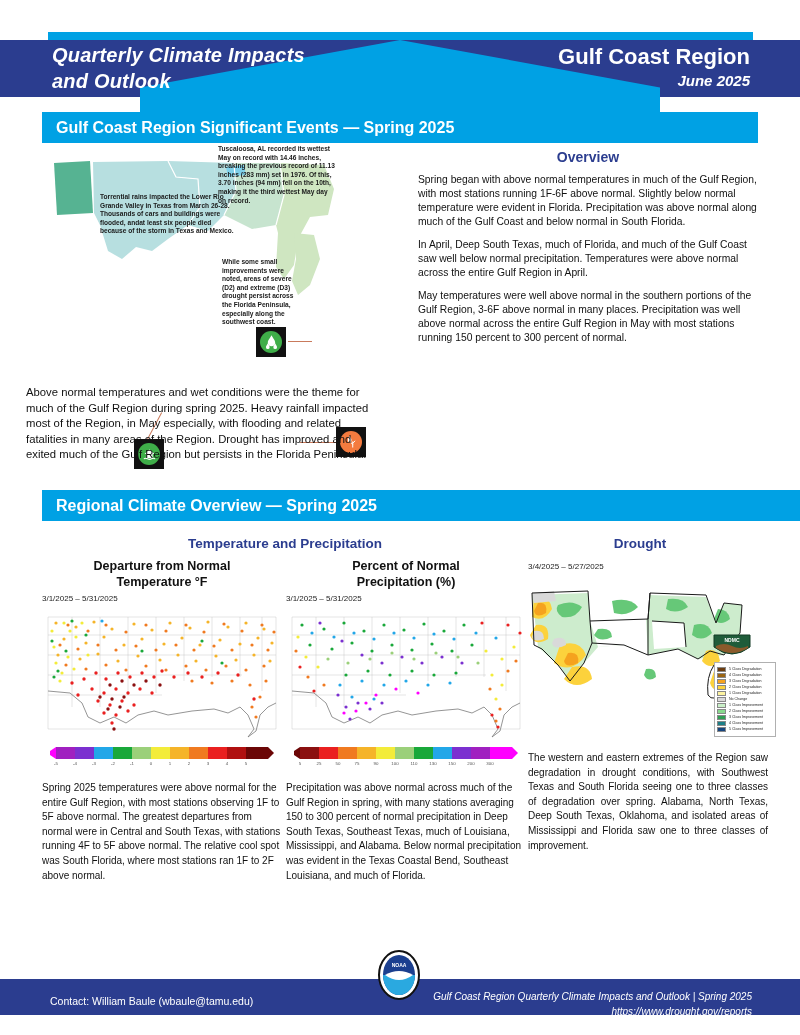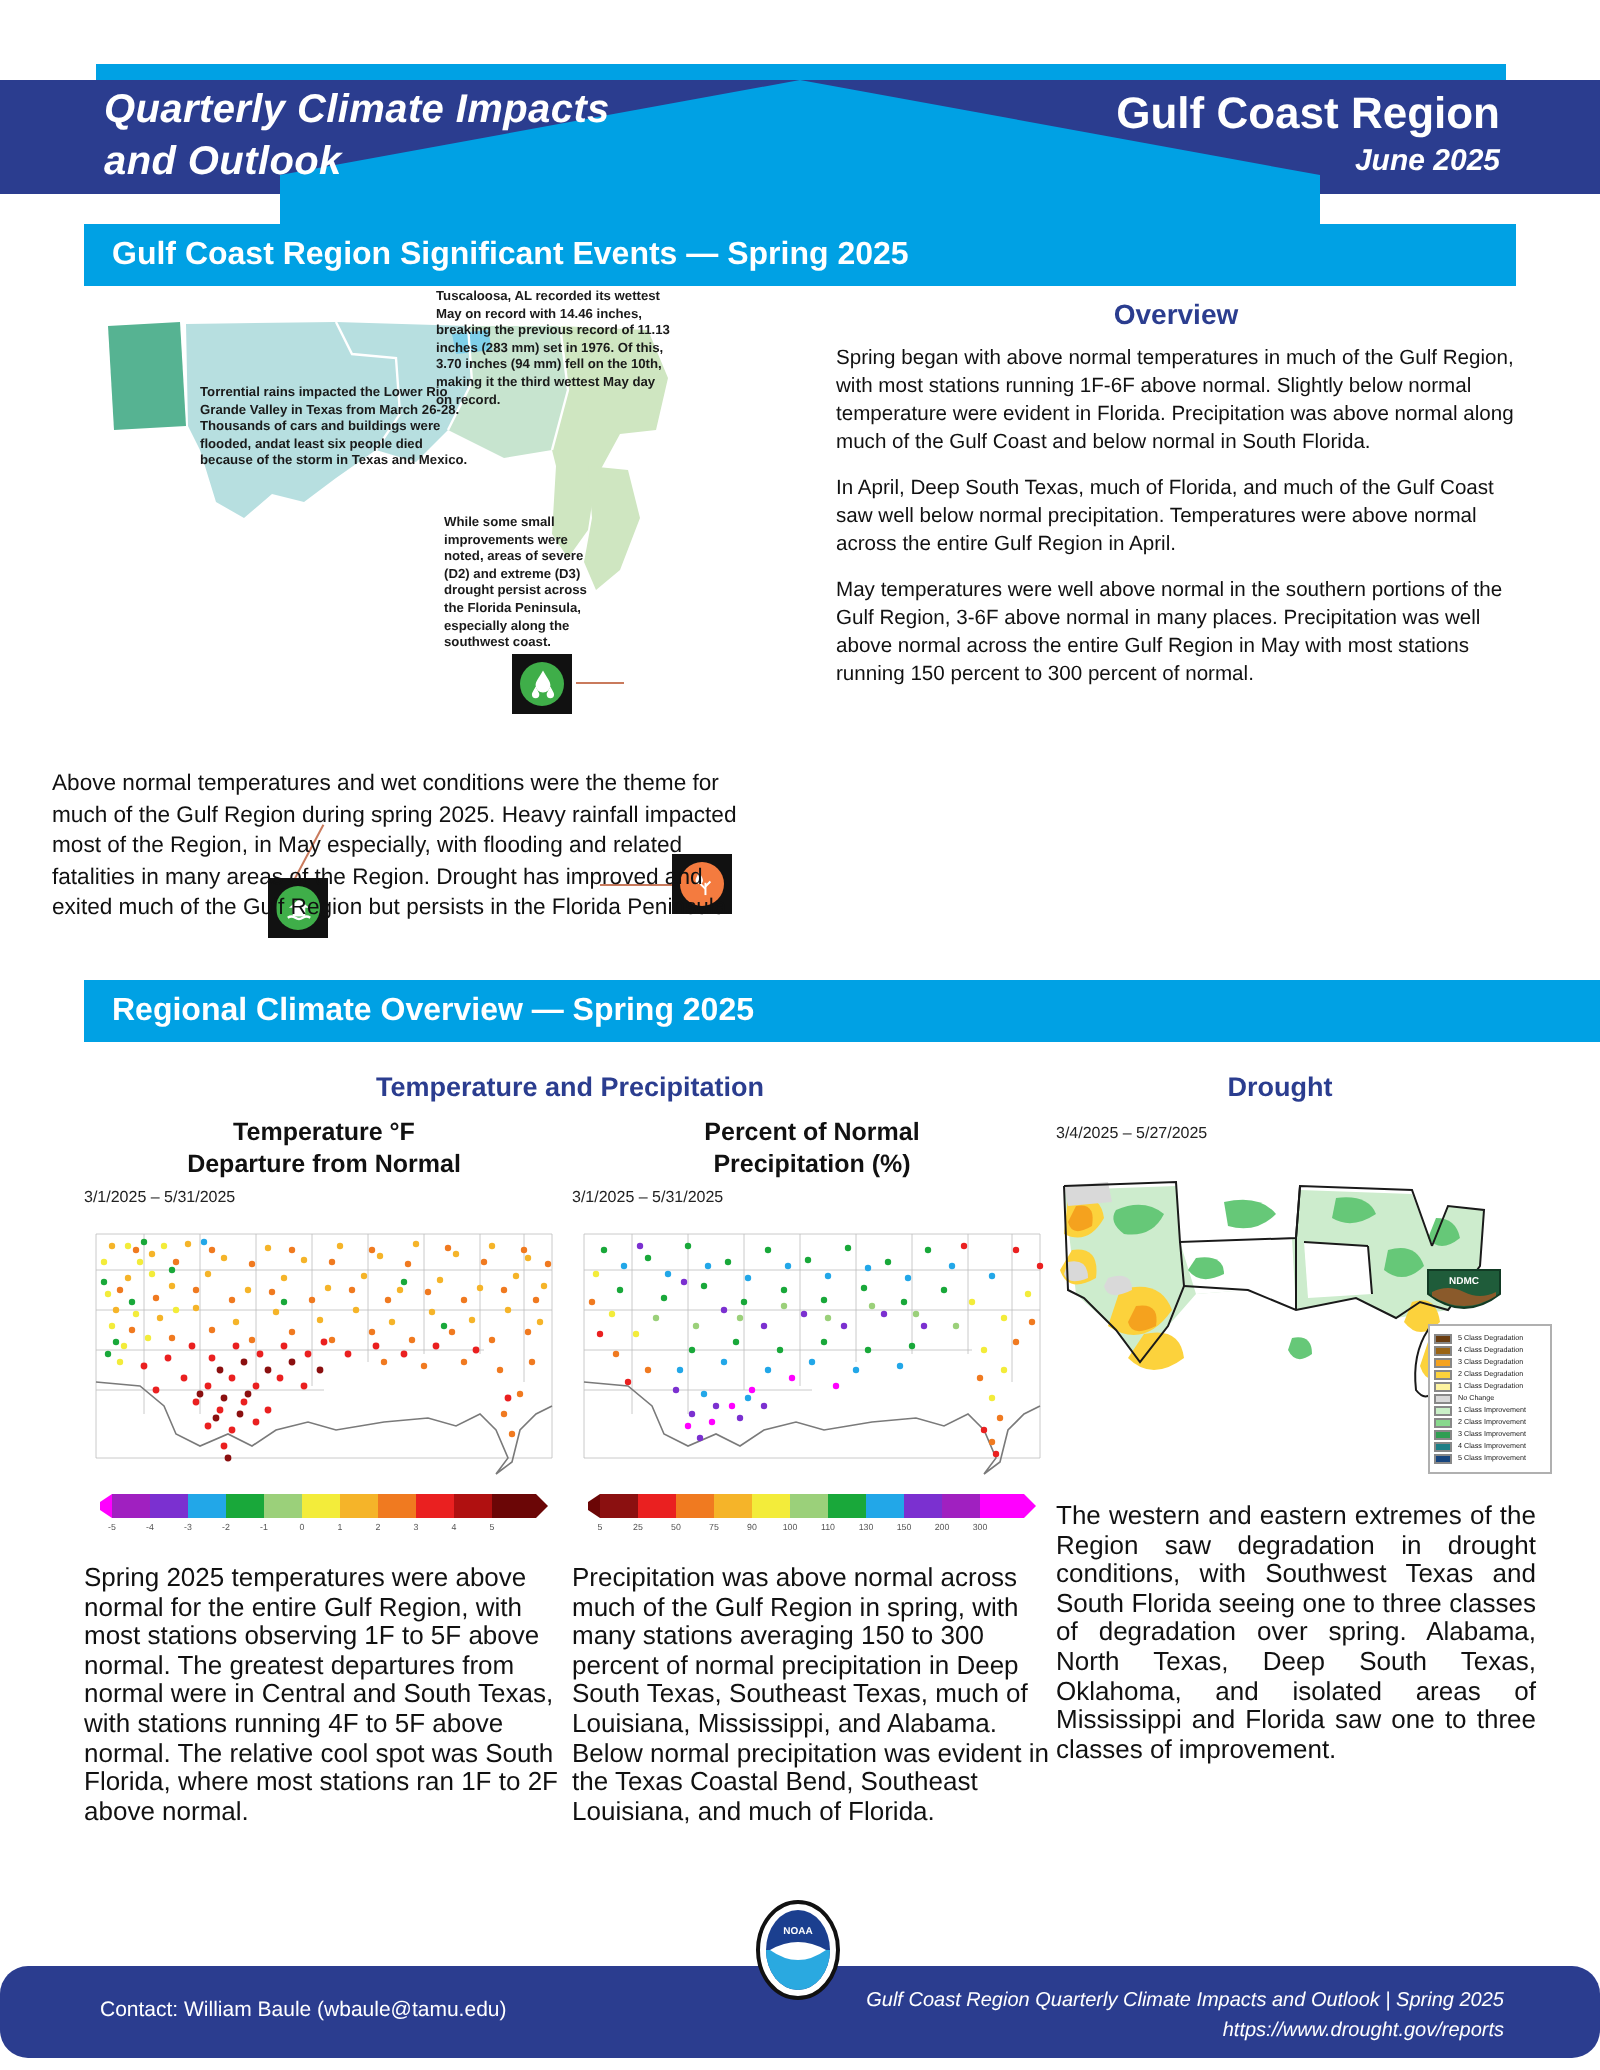--- a/index.html
+++ b/index.html
@@ -126,29 +126,29 @@
     text-align: left; font-size: 8px; color: #222;
     margin-top: 4px;
   }
 
   .map-box { margin-top: 8px; }
   .map-box svg { display: block; }
 
   .colorbar { margin-top: 4px; }
 
   .panel-text {
-    font-size: 13px; line-height: 14.6px; color: #111;
+    font-size: 10px; line-height: 14.6px; color: #111;
     margin-top: 8px;
   }
   .panel-text.just { text-align: justify; }
 
   
   .footer {
-    position: absolute; left: 0; bottom: 6px;
-    width: 800px; height: 46px; background: #2b3d8f; border-radius: 14px;
+    position: absolute; left: 0; bottom: 20px;
+    width: 800px; height: 36px; background: #2b3d8f;
   }
   .footer-contact {
     position: absolute; left: 50px; top: 16px;
     color: #ffffff; font-size: 10.5px;
   }
   .footer-right {
     position: absolute; right: 48px; top: 10px;
     color: #ffffff; font-size: 10px; font-style: italic;
     text-align: right; line-height: 15px;
   }
@@ -252,22 +252,22 @@
 
 <div class="banner" style="position:absolute; left:0; top:490px; width:800px; margin:0 42px;">Regional Climate Overview — Spring 2025</div>
 
 <div class="regional" style="position:absolute; left:0; top:530px; width:800px; height:400px;">
 
   <div class="grp-tp">Temperature and Precipitation</div>
   <div class="grp-dr">Drought</div>
 
   <div class="panel p1">
     <div class="panel-title">
+      <div>Departure from Normal</div>
       <div>Temperature °F</div>
-      <div>Departure from Normal</div>
     </div>
     <div class="panel-sub">3/1/2025 – 5/31/2025</div>
 
     <div class="map-box">
       <svg width="240" height="132" viewBox="0 0 240 132">
         <rect width="240" height="132" fill="#ffffff"></rect>
         <g id="tmap-counties" stroke="#bdbdbd" stroke-width="0.4" fill="none">
           <path d="M6 6 H234 V118 H6 Z"></path>
           <path d="M6 24 H234 M6 44 H234 M6 64 H200 M6 84 H120"></path>
           <path d="M30 6 V96 M58 6 V96 M86 6 V84 M114 6 V82 M142 6 V70 M170 6 V66 M198 6 V66 M220 6 V80"></path>

